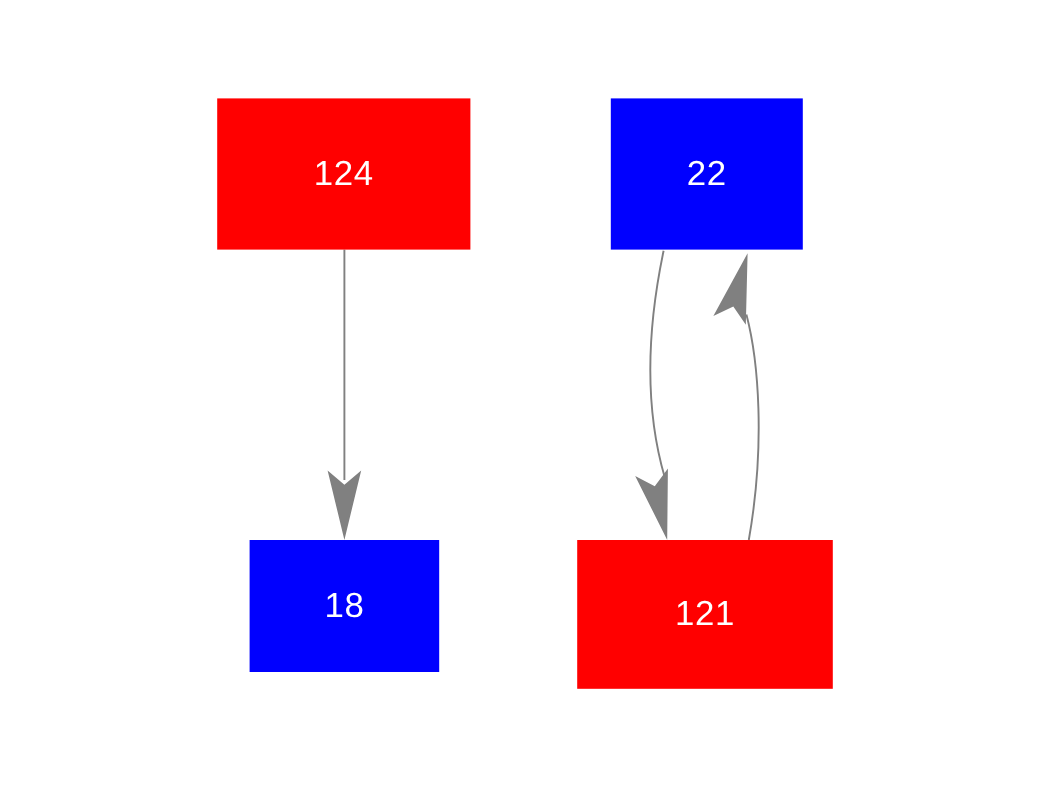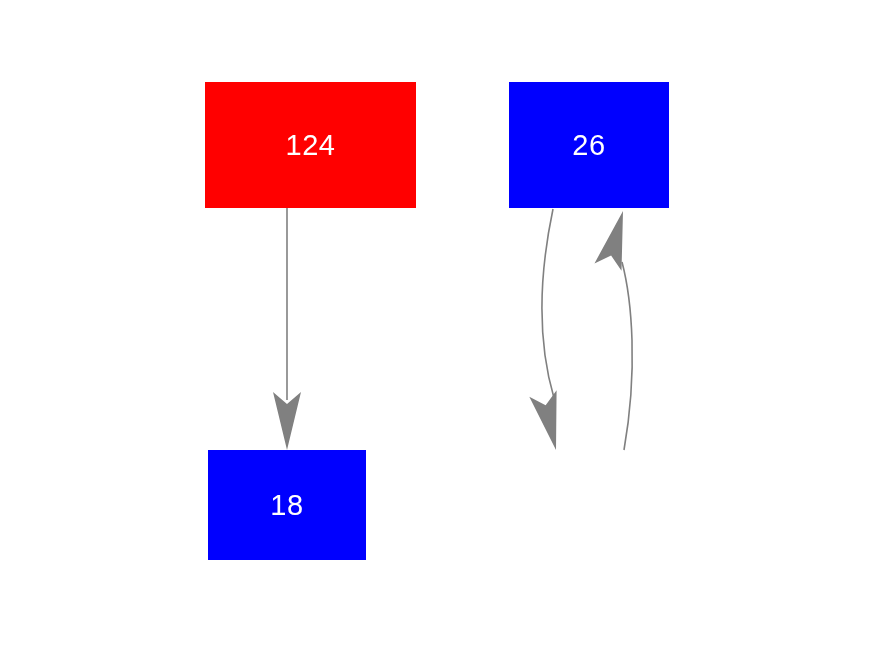--- a/index.html
+++ b/index.html
@@ -60,26 +60,29 @@
       <path fill="none" stroke="#808080" stroke-width="1.6" d="M 553,209 C 536,290 540,350 554,398"></path>
       <path d="M 0,0 L -14,-58 L 0,-46 L 14,-58 Z" fill="#808080" transform="translate(556,450) rotate(-13)"></path>
     </g>
 
     <g>
       <path fill="none" stroke="#808080" stroke-width="1.6" d="M 624,450 C 638,370 632,300 622,262"></path>
       <path d="M 0,0 L -14,-58 L 0,-46 L 14,-58 Z" fill="#808080" transform="translate(623,211) rotate(195)"></path>
     </g>
   </svg>
 
-  <div class="node" style="left: 181px; top: 82px; width: 211px; height: 126px; background: rgb(255, 0, 0); color: rgb(255, 255, 255); margin-left: 24px;">
+  <div class="node" style="left: 181px; top: 82px; width: 211px; height: 126px; background: rgb(255, 0, 0); color: rgb(255, 255, 255);">
     <span class="node-label">124</span>
   </div>
 
   <div class="node" style="left: 509px; top: 82px; width: 160px; height: 126px; background: rgb(0, 0, 255); color: rgb(255, 255, 255);">
-    <span class="node-label">26</span>
+    <span class="node-label">22</span>
   </div>
 
   <div class="node" style="left: 208px; top: 450px; width: 158px; height: 110px; background: rgb(0, 0, 255); color: rgb(255, 255, 255);">
     <span class="node-label">18</span>
   </div>
 
+  <div class="node" style="left: 481px; top: 450px; width: 213px; height: 124px; background: rgb(255, 0, 0); color: rgb(255, 255, 255);">
+    <span class="node-label">121</span>
+  </div>
 
 </div>
 
 </body></html>

